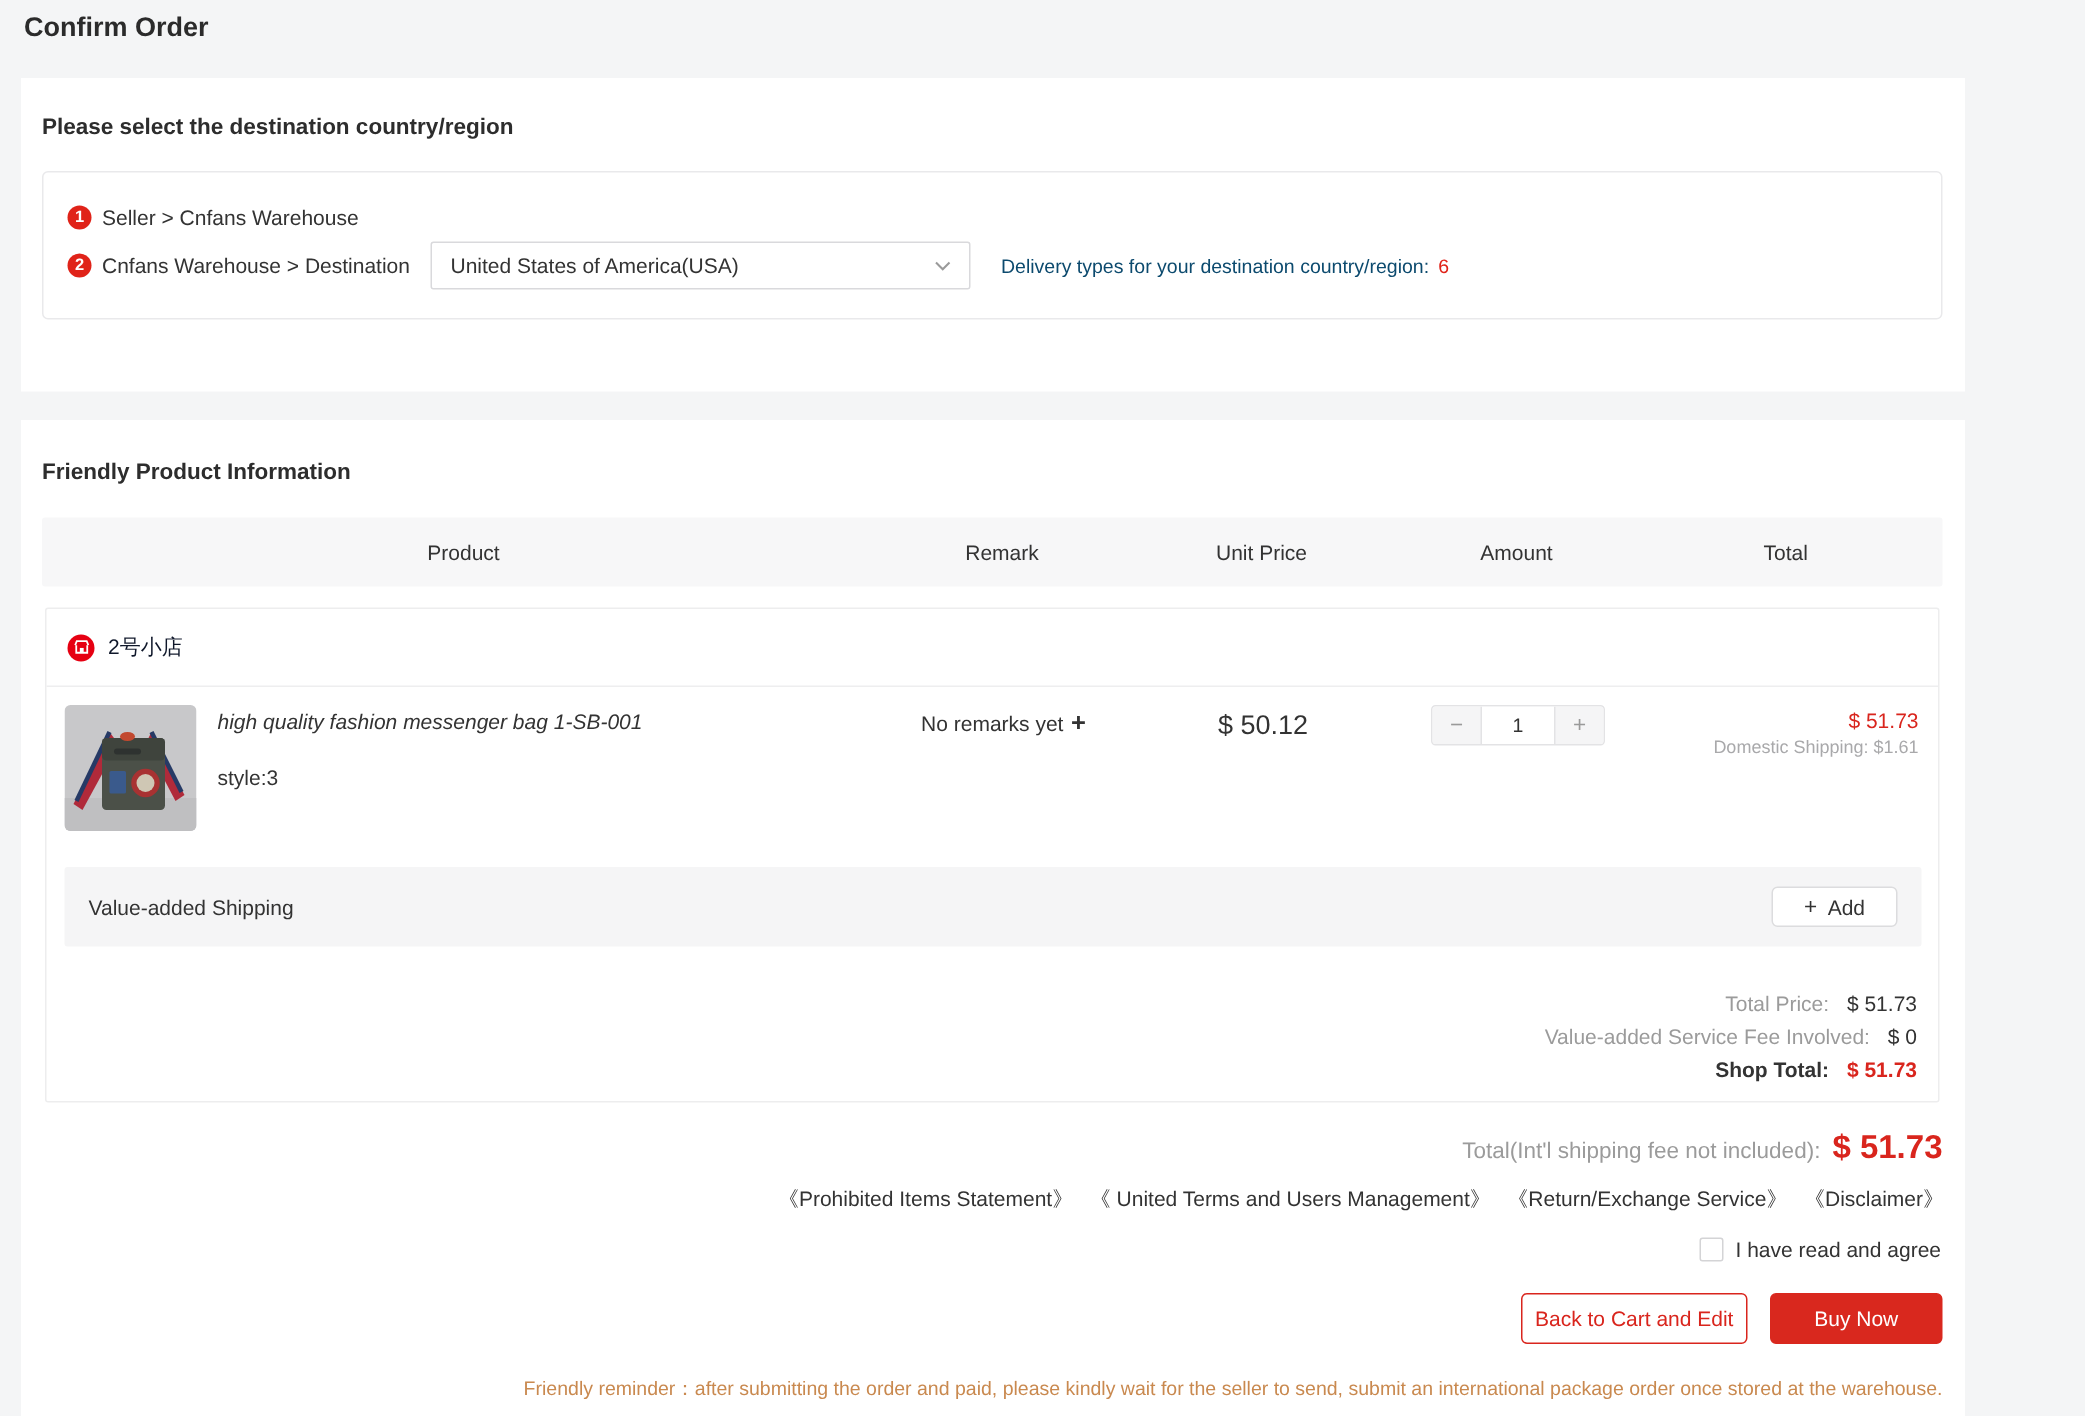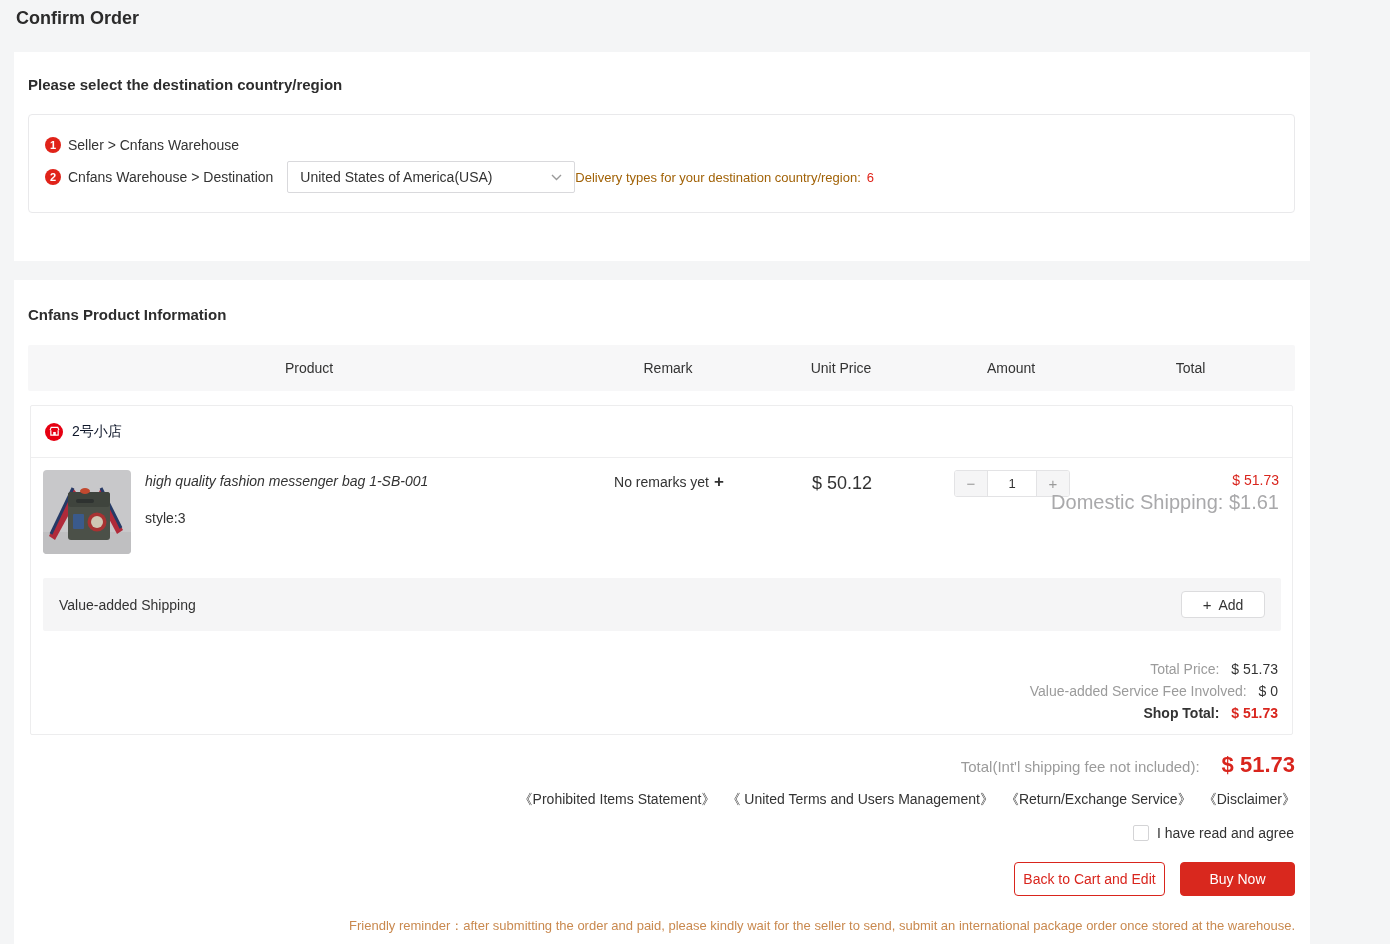--- a/index.html
+++ b/index.html
@@ -30,26 +30,26 @@
   .step-row { position:absolute; left:16px; display:flex; align-items:center; }
   .step-row.r1 { top:21px; height:18px; }
   .step-row.r2 { top:46px; height:32px; }
   .num-badge {
     width:16px; height:16px; border-radius:50%; background:#e02319; color:#fff;
     font-size:11px; font-weight:bold; display:flex; align-items:center; justify-content:center;
     flex:0 0 16px;
   }
   .step-label { margin-left:7px; font-size:14px; color:#333; }
   .country-select {
-    margin-left:14px; width:288px; height:32px; border:1px solid #d9d9dc; border-radius:2px;
+    margin-left:14px; width:360px; height:32px; border:1px solid #d9d9dc; border-radius:2px;
     background:#fff; display:flex; align-items:center; justify-content:space-between;
     padding:0 12px; font-size:14px; color:#333; cursor:pointer;
   }
   .chevron { width:11px; height:7px; flex:0 0 11px; }
-  .delivery-note { margin-left:0; font-size:13px; color:#a16207; }
+  .delivery-note { margin-left:20px; font-size:13px; color:#0c4a6e; }
   .delivery-count { margin-left:6px; font-size:13px; color:#e02319; }
 
   
   .thead {
     position:absolute; left:14px; top:65px; width:1267px; height:46px;
     background:#f7f7f8; border-radius:2px; display:flex; align-items:center;
     font-size:14px; color:#333;
   }
   .th { text-align:center; }
   .th.c-product { width:562px; }
@@ -96,21 +96,21 @@
     border:0;
   }
   .step-btn.minus { border-right:1px solid #e3e3e5; }
   .step-btn.plus  { border-left:1px solid #e3e3e5; }
   .step-value {
     flex:1; display:flex; align-items:center; justify-content:center;
     font-size:13px; color:#333; background:#fff;
   }
   .cell-total { position:absolute; right:13px; top:14px; text-align:right; }
   .row-total { font-size:14px; color:#d9251d; }
-  .row-ship  { margin-top:3px; font-size:20px; color:#a9a9ab; }
+  .row-ship  { margin-top:3px; font-size:12px; color:#a9a9ab; }
 
   .vas-row {
     position:absolute; left:12px; top:172px; width:1238px; height:53px;
     background:#f5f5f6; border-radius:2px; display:flex; align-items:center;
     justify-content:space-between; padding:0 16px;
   }
   .vas-label { font-size:14px; color:#333; }
   .add-btn {
     width:84px; height:27px; background:#fff; border:1px solid #dcdcde; border-radius:4px;
     font-size:14px; color:#333; display:flex; align-items:center; justify-content:center;
@@ -120,21 +120,21 @@
 
   .shop-totals { position:absolute; right:14px; top:255px; text-align:right; font-size:14px; }
   .tot-line { margin-bottom:6px; }
   .tot-label { color:#9b9b9b; }
   .tot-value { color:#333; margin-left:8px; }
   .tot-line.bold .tot-label { color:#333; font-weight:bold; }
   .tot-line.bold .tot-value { color:#d9251d; font-weight:bold; }
 
   
   .grand-total {
-    position:absolute; top:472px; right:15px; display:flex; align-items:baseline; gap:22px;
+    position:absolute; top:472px; right:15px; display:flex; align-items:baseline; gap:8px;
   }
   .grand-label { font-size:15px; color:#9b9b9b; }
   .grand-value { font-size:22px; font-weight:bold; color:#d9251d; }
   .agreements {
     position:absolute; top:511px; right:14px; display:flex; gap:11px;
     font-size:14px; color:#333;
   }
   .agreement-link { cursor:pointer; }
   .agree-row {
     position:absolute; top:545px; right:16px; display:flex; gap:8px;
@@ -174,21 +174,21 @@
             <polyline points="1,1 5.5,5.5 10,1" fill="none" stroke="#9a9a9a" stroke-width="1.4"></polyline>
           </svg>
       </div>
       <span class="delivery-note">Delivery types for your destination country/region:</span>
       <span class="delivery-count">6</span>
     </div>
   </div>
 </div>
 
 <div class="card card2">
-  <div class="card-heading">Cnfans Product Information</div>
+  <div class="card-heading">Friendly Product Information</div>
 
   <div class="thead">
     <span class="th c-product">Product</span>
     <span class="th c-remark">Remark</span>
     <span class="th c-price">Unit Price</span>
     <span class="th c-amount">Amount</span>
     <span class="th c-total">Total</span>
   </div>
 
   <div class="group">

